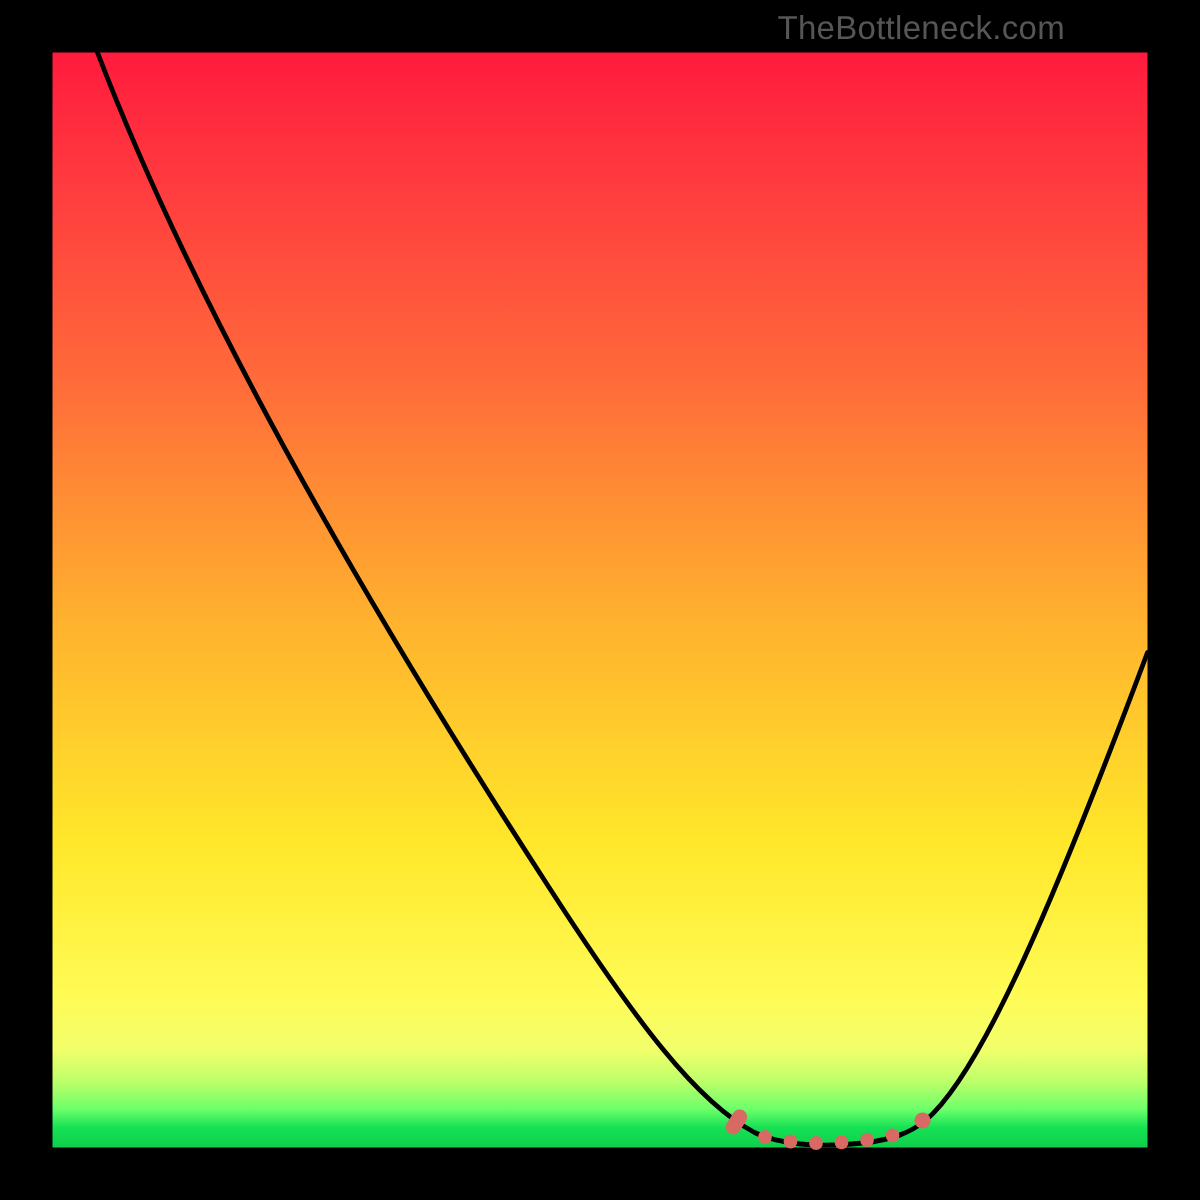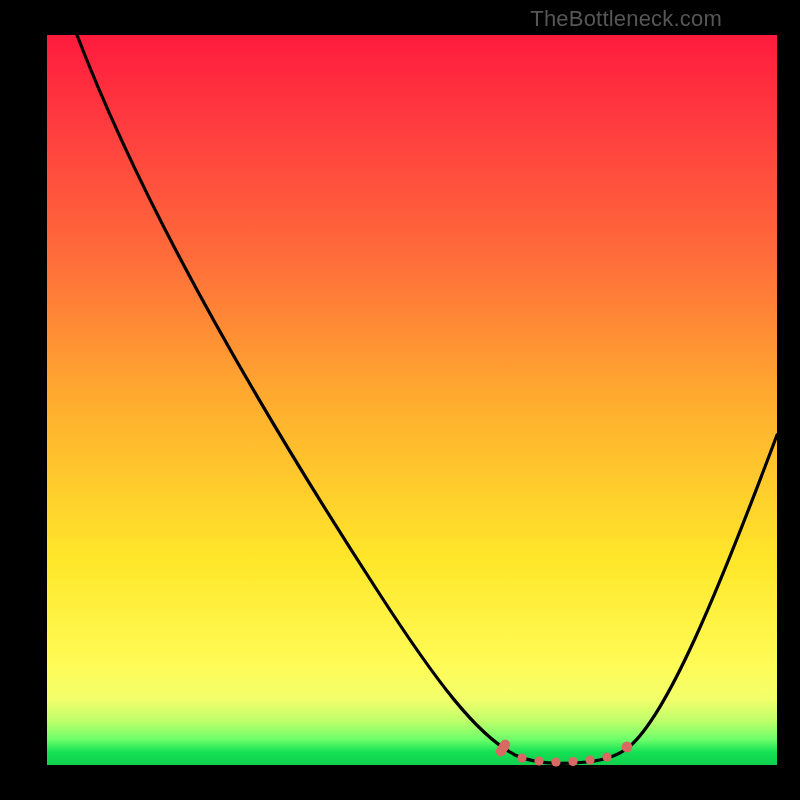--- a/index.html
+++ b/index.html
@@ -6,21 +6,21 @@
     margin: 0;
     padding: 0;
     width: 800px;
     height: 800px;
     background: #000;
     overflow: hidden;
     font-family: Arial, Helvetica, sans-serif;
   }
   .frame {
     position: absolute;
-    left: 12px;
+    left: 0;
     top: 0;
     width: 720px;
     height: 800px;
     background: #000;
   }
   .plot {
     position: absolute;
     left: 35px;
     top: 35px;
     width: 730px;

